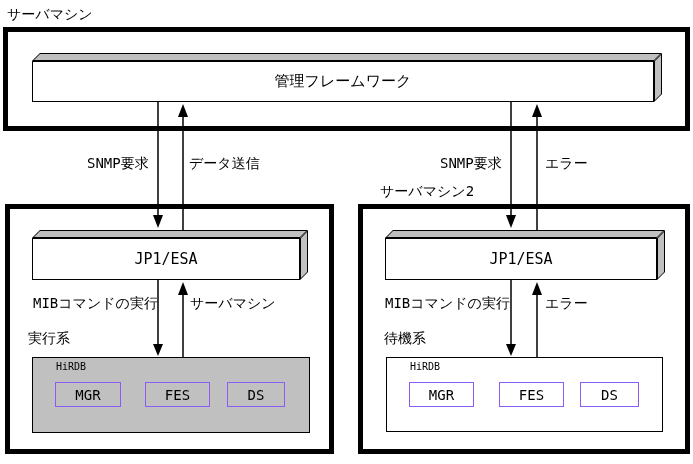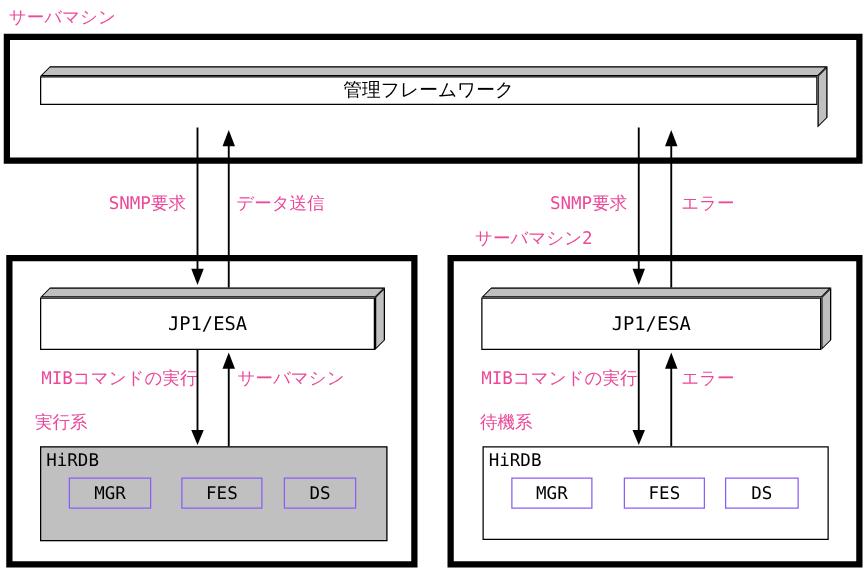--- a/index.html
+++ b/index.html
@@ -10,21 +10,21 @@
     background: #ffffff;
     font-family: "DejaVu Sans Mono", "Liberation Sans", sans-serif;
     color: #000;
     overflow: hidden;
   }
   .lbl {
     position: absolute;
     font-size: 14px;
     line-height: 16px;
     white-space: nowrap;
-    color: #ec4899;
+    color: #000000;
   }
   .thickbox {
     position: absolute;
     border: 5px solid #000;
     background: #fff;
     box-sizing: border-box;
   }
   .face-front {
     position: absolute;
     background: #fff;
@@ -51,23 +51,23 @@
     transform: skewY(-45deg);
     transform-origin: 0 0;
   }
   .dbbox {
     position: absolute;
     border: 1px solid #000;
     box-sizing: border-box;
   }
   .dbbox .db-title {
     position: absolute;
-    left: 4px;
+    left: 23px;
     top: 3px;
-    font-size: 14px;
+    font-size: 10px;
   }
   .unitbox {
     position: absolute;
     border: 1px solid #8b5cf6;
     box-sizing: border-box;
     background: transparent;
     display: flex;
     align-items: center;
     justify-content: center;
     font-size: 14px;
@@ -86,21 +86,21 @@
 
 <div id="stage">
 
   <div class="lbl" style="left:7px; top:6px;">サーバマシン</div>
 
   <div class="thickbox" style="left:3px; top:27px; width:687px; height:104px;"></div>
 
   <div>
     <div class="face-top" style="left:40px; top:53px; width:622px; height:8px;"></div>
     <div class="face-right" style="left:654px; top:61px; width:8px; height:41px;"></div>
-    <div class="face-front" style="left:32px; top:61px; width:622px; height:23px;">
+    <div class="face-front" style="left:32px; top:61px; width:622px; height:41px;">
       <span>管理フレームワーク</span>
     </div>
   </div>
 
   <div class="lbl" style="left:87px; top:155px;">SNMP要求</div>
   <div class="lbl" style="left:189px; top:155px;">データ送信</div>
   <div class="lbl" style="left:440px; top:155px;">SNMP要求</div>
   <div class="lbl" style="left:545px; top:155px;">エラー</div>
 
   <div class="thickbox" style="left:5px; top:204px; width:329px; height:250px;"></div>

